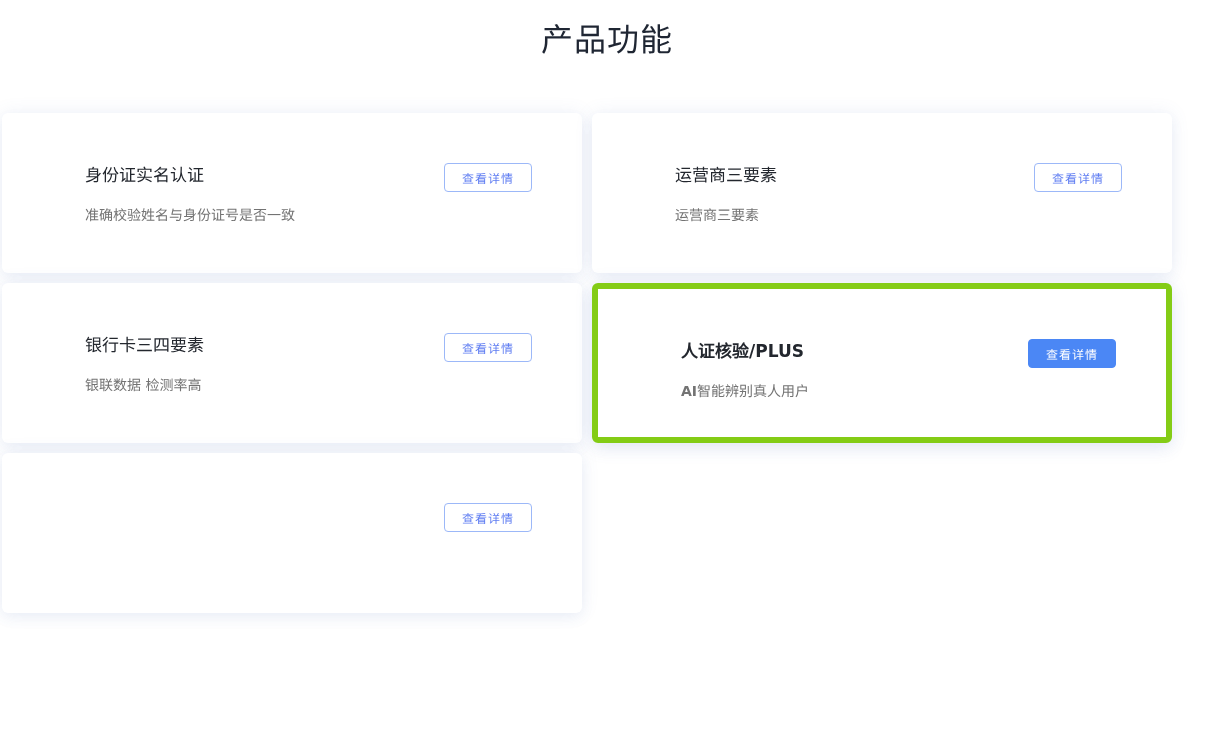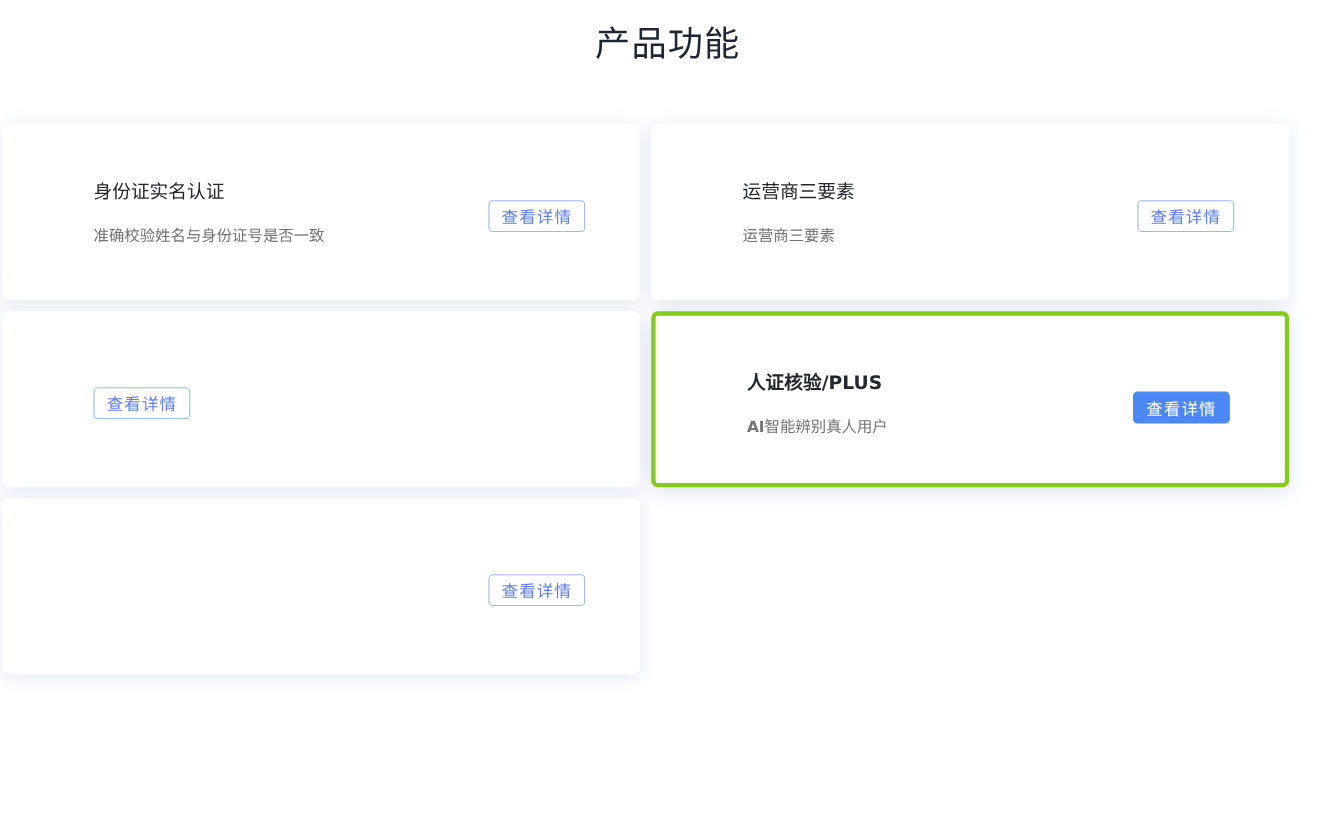--- a/index.html
+++ b/index.html
@@ -39,21 +39,21 @@
     background: #ffffff;
     border-radius: 6px;
     box-shadow: 0 0 18px rgba(86, 118, 190, 0.10), 0 6px 14px rgba(86, 118, 190, 0.06);
     display: flex;
     align-items: flex-start;
     justify-content: space-between;
     padding: 50px 50px 0 83px;
     cursor: pointer;
   }
   .card--highlight {
-    border: 4px solid #84cc16;
+    border: 6px solid #84cc16;
     box-shadow: 0 0 18px rgba(86, 118, 190, 0.12), 0 8px 16px rgba(86, 118, 190, 0.08);
   }
   .card-text {
     width: 345px;
   }
   .card-title {
     font-size: 17px;
     line-height: 24px;
     font-weight: 400;
     color: #23272e;
@@ -66,26 +66,25 @@
     font-size: 14px;
     line-height: 28px;
     color: #737373;
     margin: 0;
   }
   .card-subtitle .bold-prefix {
     font-weight: 700;
   }
   .detail-btn {
     flex: 0 0 auto;
-    margin-top: 19px;
     width: 88px;
     height: 29px;
     box-sizing: border-box;
     border-radius: 4px;
-    font-size: 15px;
+    font-size: 12px;
     font-family: inherit;
     letter-spacing: 1px;
     cursor: pointer;
     display: inline-flex;
     align-items: center;
     justify-content: center;
   }
   .detail-btn--outline {
     background: #ffffff;
     border: 1px solid #9cb8f8;
@@ -114,20 +113,24 @@
 
   <div class="card">
     <div class="card-text">
       <h3 class="card-title">运营商三要素</h3>
       <p class="card-subtitle">运营商三要素</p>
     </div>
     <button class="detail-btn detail-btn--outline">查看详情</button>
   </div>
 
   <div class="card">
+    <div class="card-text">
+      <h3 class="card-title">银行卡三四要素</h3>
+      <p class="card-subtitle">银联数据 检测率高</p>
+    </div>
     <button class="detail-btn detail-btn--outline">查看详情</button>
   </div>
 
   <div class="card card--highlight">
     <div class="card-text">
       <h3 class="card-title">人证核验/PLUS</h3>
       <p class="card-subtitle"><span class="bold-prefix">AI</span><span>智能辨别真人用户</span></p>
     </div>
     <button class="detail-btn detail-btn--solid">查看详情</button>
   </div>

